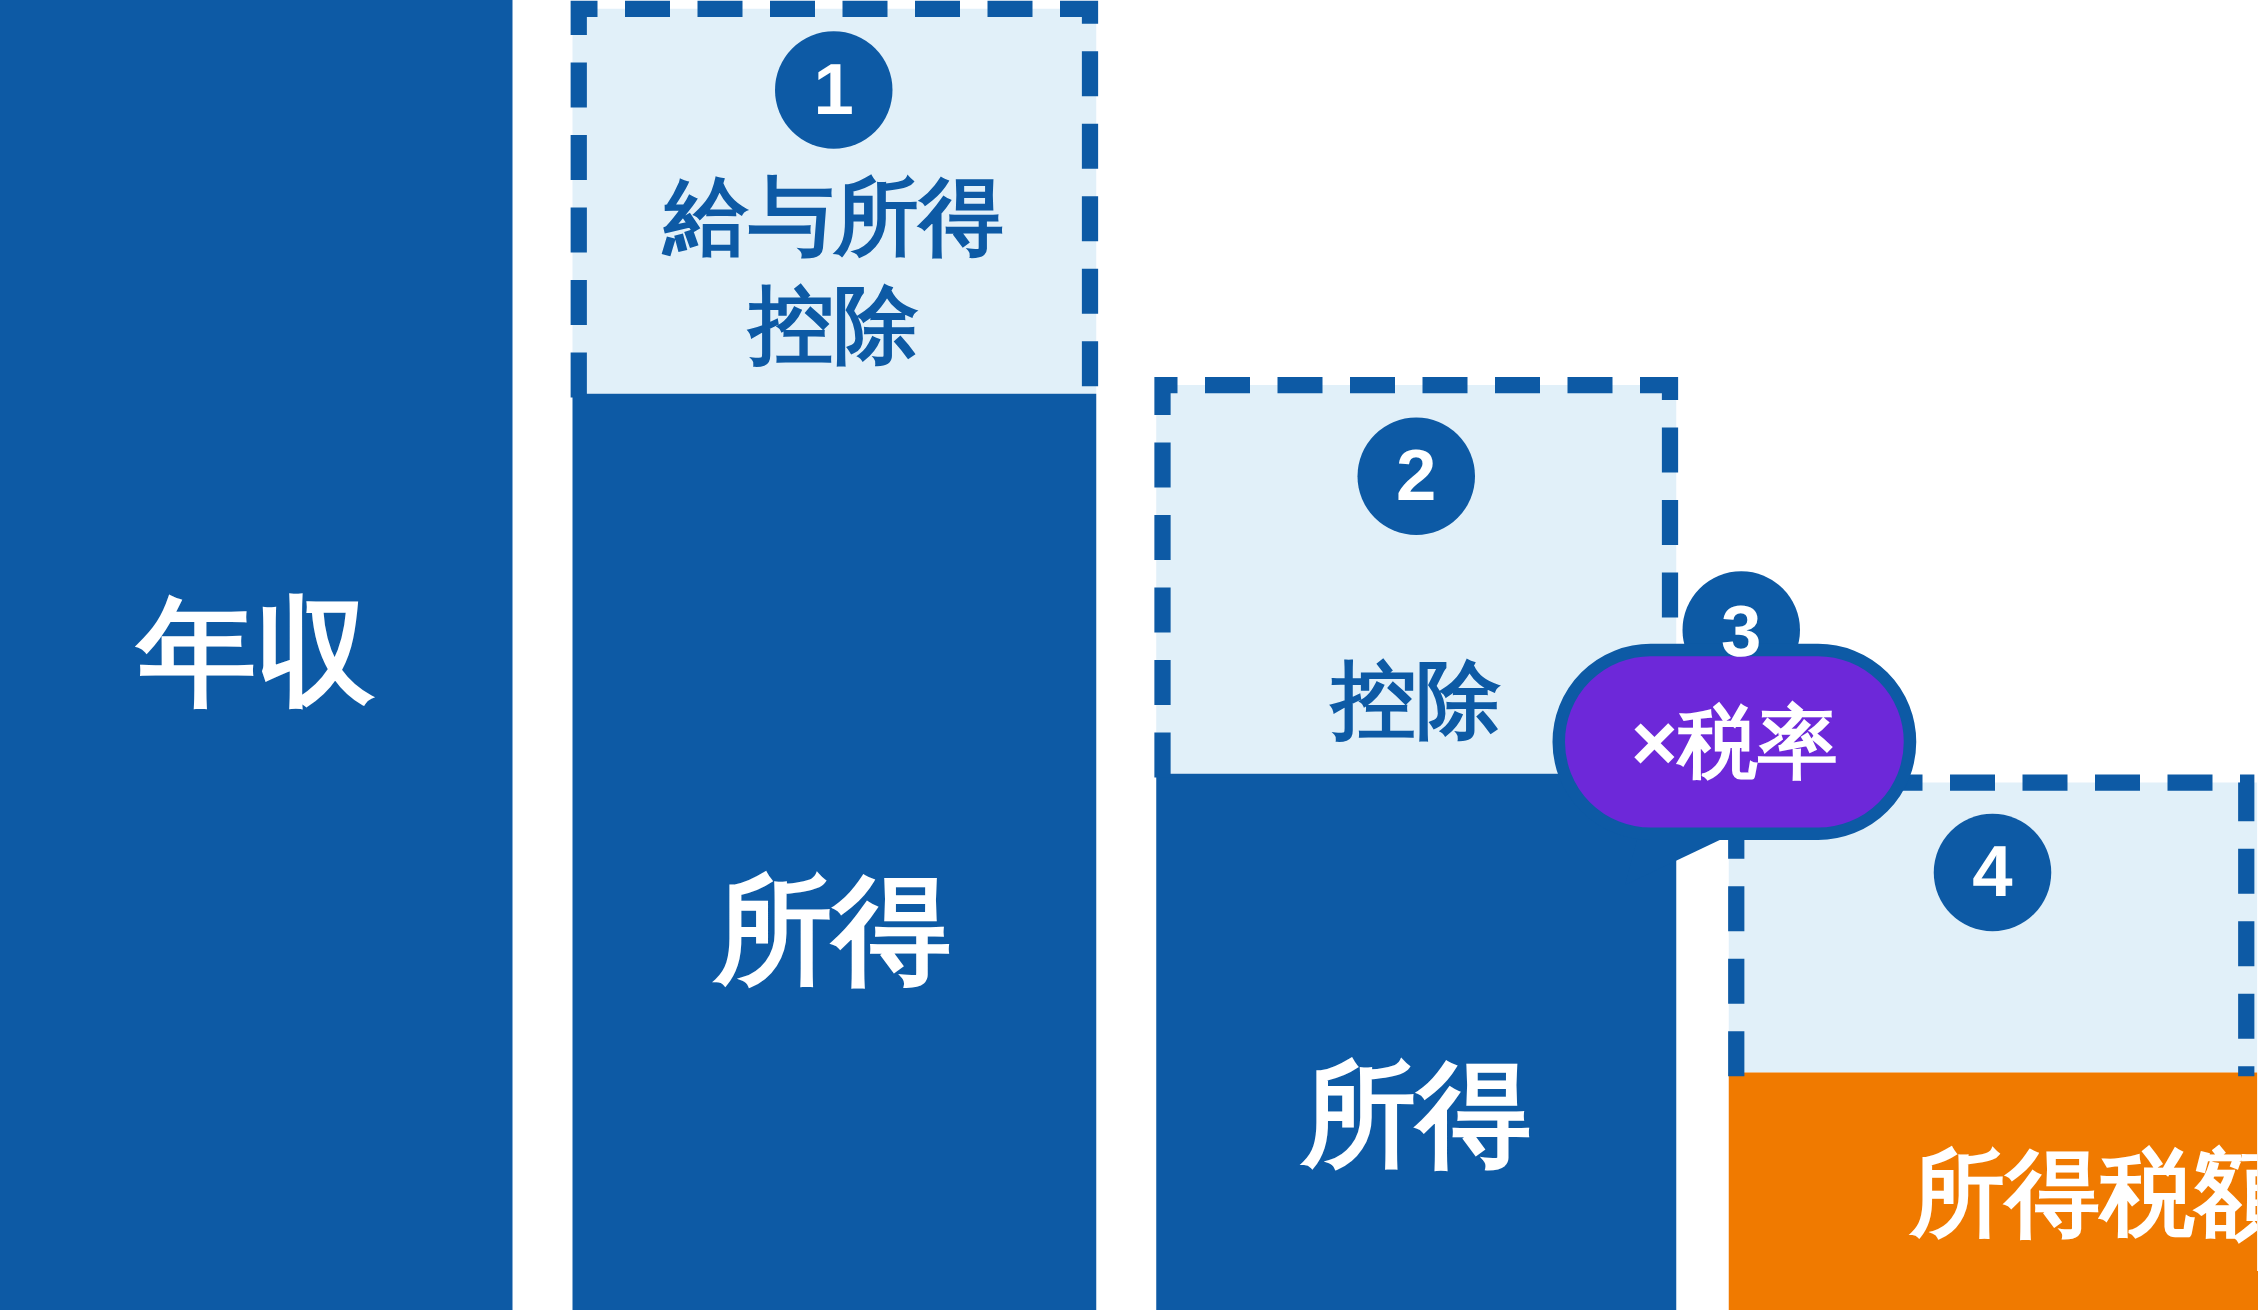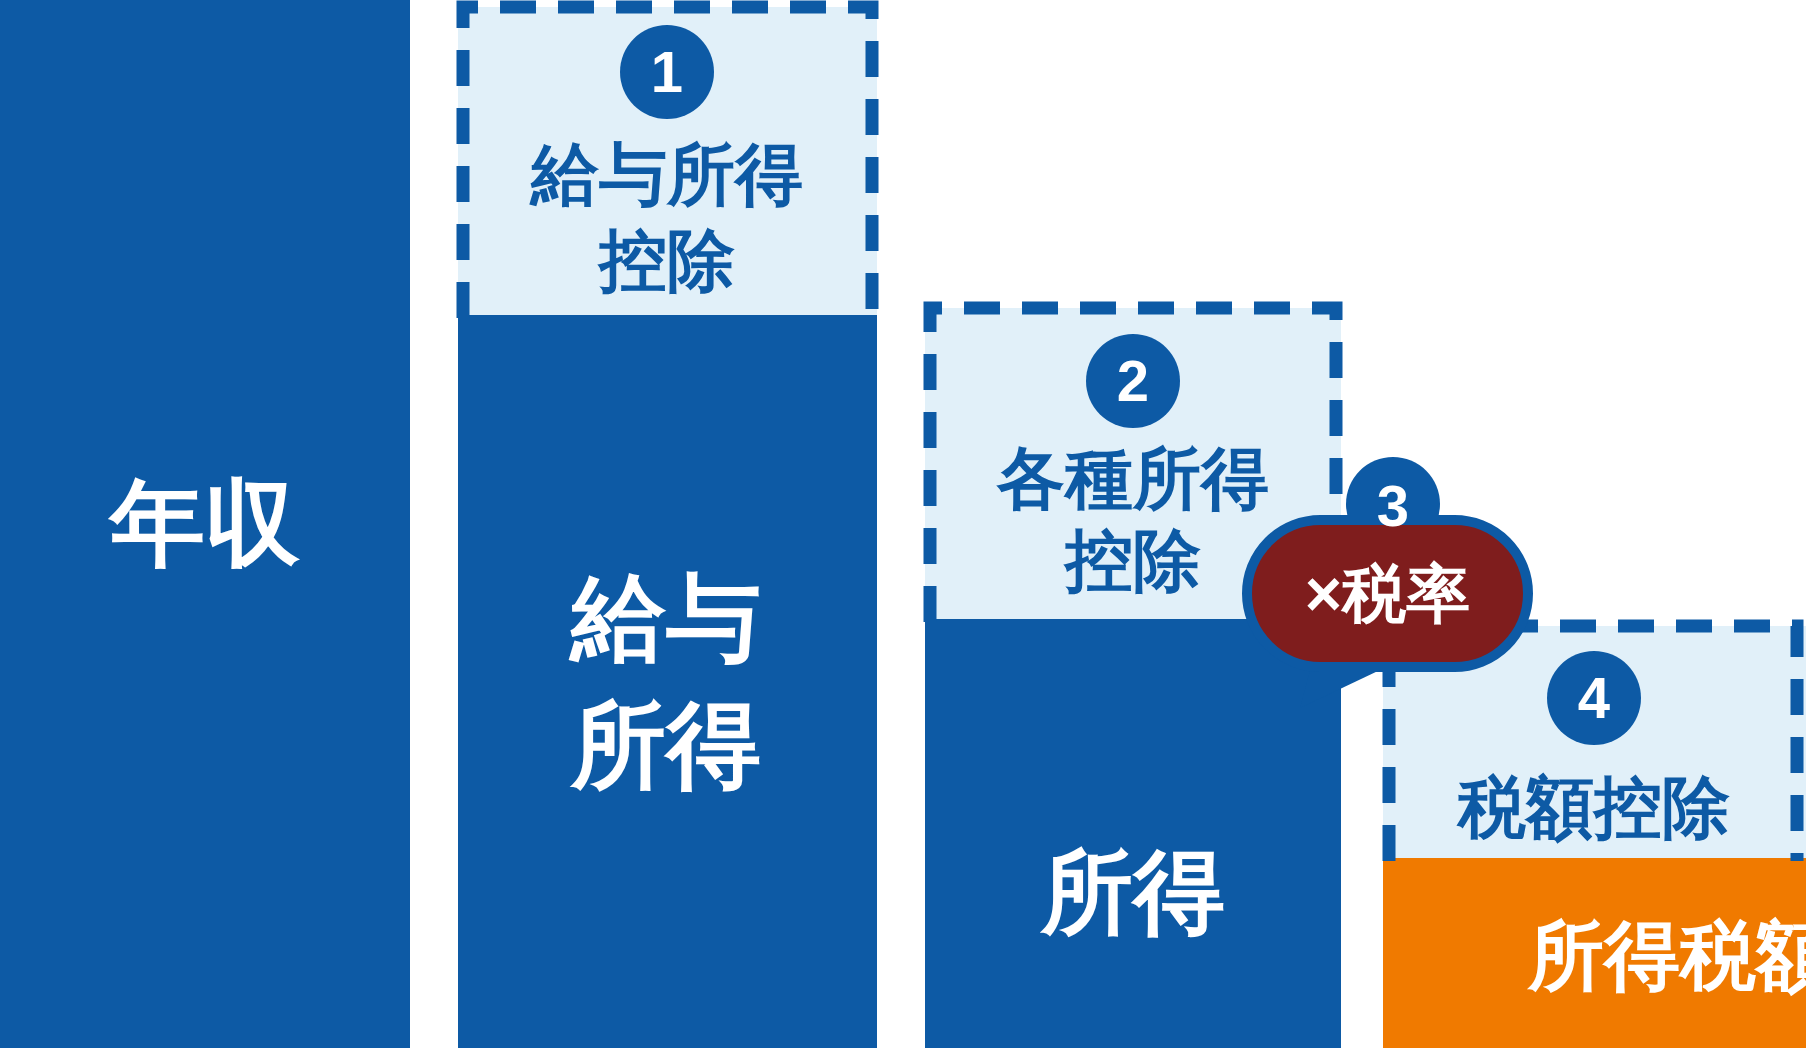--- a/index.html
+++ b/index.html
@@ -38,21 +38,21 @@
   .badge-3{left:1346px;top:457px;}
   .badge-3-digit{
     position:absolute;left:1393px;top:506px;transform:translate(-50%,-50%);
     color:#ffffff;font-size:58px;line-height:1;z-index:60;
   }
 
   
   .bubble{
     position:absolute;left:1242px;top:515px;width:291px;height:157px;
     box-sizing:border-box;border:10px solid #0d5aa5;border-radius:80px;
-    background:#7f1d1d;color:#ffffff;display:flex;align-items:center;justify-content:center;
+    background:#6d28d9;color:#ffffff;display:flex;align-items:center;justify-content:center;
     font-size:64px;line-height:1;z-index:50;white-space:nowrap;
   }
 
   
   .t{
     position:absolute;transform:translate(-50%,-50%);
     line-height:1;white-space:nowrap;z-index:20;
   }
   .t-white{color:#ffffff;}
   .t-blue{color:#0d5aa5;}
@@ -81,28 +81,25 @@
   <div class="rect light box-ded-2"></div>
   <div class="rect dark bar-taxable"></div>
 
   <div class="rect light box-ded-4"></div>
   <div class="rect orange bar-taxamt"></div>
 
   <span class="t t-blue t-ded1-l1">給与所得</span>
 
   <span class="t t-white t-annual">年収</span>
   <span class="t t-blue t-ded1-l2">控除</span>
-  <span class="t t-white t-emp-l1">給与</span>
   <span class="t t-white t-emp-l2">所得</span>
 
-  <span class="t t-blue t-ded2-l1">各種所得</span>
   <span class="t t-blue t-ded2-l2">控除</span>
   <span class="t t-white t-taxable-l2">所得</span>
 
-  <span class="t t-blue t-ded4">税額控除</span>
   <span class="t t-white t-taxamt">所得税額</span>
 
   <svg class="overlay z-dash" width="1806" height="1048" viewBox="0 0 1806 1048">
     <g fill="none" stroke="#0d5aa5" stroke-width="13" stroke-dasharray="36 22">
       <path d="M 463,318 V 7 H 872 V 318"></path>
       <path d="M 930,622 V 308 H 1336 V 622"></path>
       <path d="M 1389,861 V 626 H 1797 V 861"></path>
     </g>
   </svg>
 

